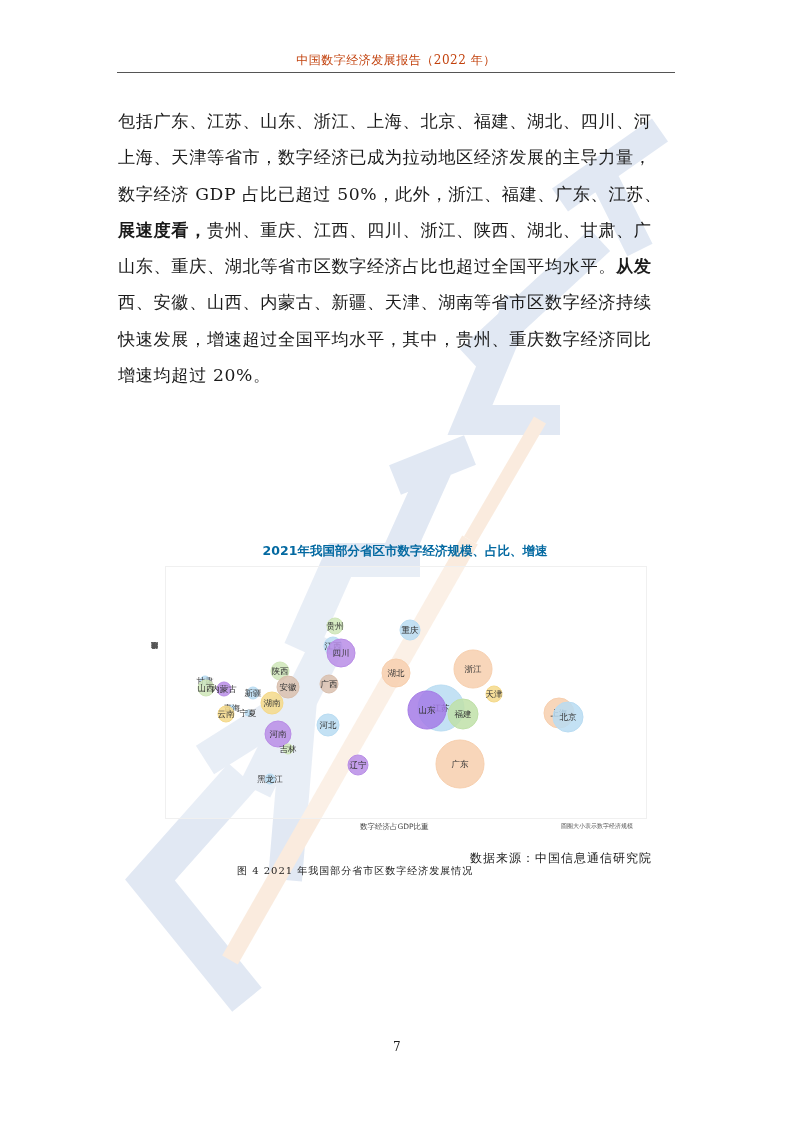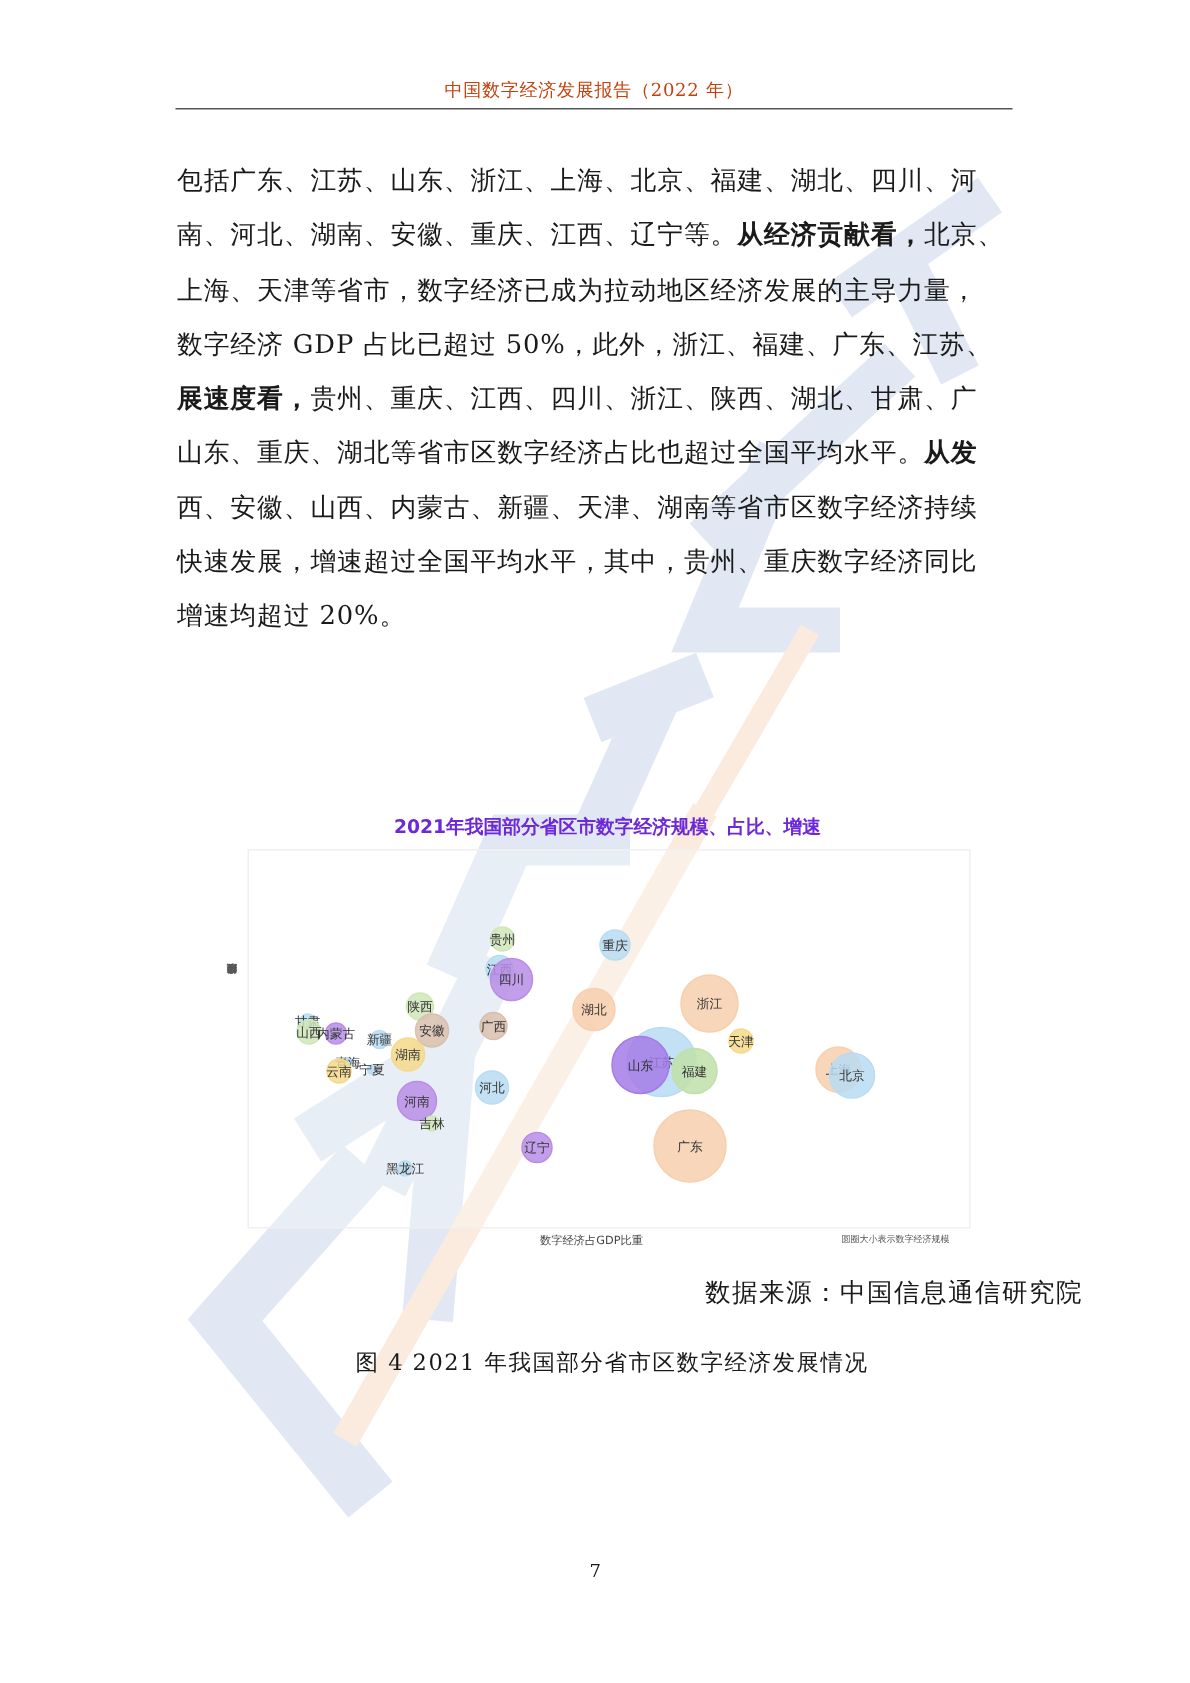--- a/index.html
+++ b/index.html
@@ -9,32 +9,32 @@
   .header { position: absolute; left: 117px; top: 52px; width: 558px; text-align: center;
             font-size: 12px; color: #c2410c; letter-spacing: 0.5px; z-index: 2; }
   .header-rule { position: absolute; left: 117px; top: 72px; width: 558px; height: 0;
                  border-top: 1.5px solid #555; z-index: 2; }
   .body-text { position: absolute; left: 118px; top: 103px; width: 560px; z-index: 2;
                font-size: 17.2px; line-height: 36.3px; letter-spacing: 0.6px; text-align: justify; }
   .body-text .line { display: block; white-space: nowrap; }
   .body-text b { font-family: "DejaVu Sans", "Liberation Sans", sans-serif; font-weight: bold; }
   .chart { position: absolute; left: 150px; top: 540px; width: 510px; height: 300px; z-index: 2; }
   .chart-title { position: absolute; left: 0; top: 3px; width: 510px; text-align: center;
-                 font-family: "DejaVu Sans", "Liberation Sans", sans-serif; font-size: 12.5px; font-weight: bold; color: #6d28d9; }
+                 font-family: "DejaVu Sans", "Liberation Sans", sans-serif; font-size: 12.5px; font-weight: bold; color: #0369a1; }
   .plot-frame { position: absolute; left: 15px; top: 26px; width: 480px; height: 251px;
                 border: 1px solid #f0f0f0; background: rgba(255,255,255,0.25); }
   .y-label { position: absolute; left: 0px; top: 115px; width: 14px; font-size: 7px; color: #555;
              font-family: "DejaVu Sans", "Liberation Sans", sans-serif; writing-mode: vertical-rl; transform: rotate(180deg); }
   .x-label { position: absolute; left: 210px; top: 282px; font-size: 7.5px; color: #444;
              font-family: "DejaVu Sans", "Liberation Sans", sans-serif; text-align: right; }
   .size-note { position: absolute; left: 411px; top: 282px; font-size: 6px; color: #555;
                font-family: "DejaVu Sans", "Liberation Sans", sans-serif; }
   .bubble-label { font-family: "DejaVu Sans", "Liberation Sans", sans-serif; font-size: 8.5px; fill: #333; }
-  .source { position: absolute; left: 470px; top: 850px; font-size: 17px; letter-spacing: 1px; z-index: 2; }
-  .caption { position: absolute; left: 237px; top: 899px; font-size: 15px; letter-spacing: 1px; z-index: 2; }
+  .source { position: absolute; left: 470px; top: 850px; font-size: 12px; letter-spacing: 1px; z-index: 2; }
+  .caption { position: absolute; left: 237px; top: 864px; font-size: 10px; letter-spacing: 1px; z-index: 2; }
   .page-num { position: absolute; left: 393px; top: 1040px; font-size: 12px; z-index: 2; }
 </style>
 </head>
 <body>
 
 <svg class="watermark" viewBox="0 0 793 1122">
   <g opacity="0.55">
 
     <path d="M235 985 L150 880 L230 790" fill="none" stroke="#c9d6ea" stroke-width="38" stroke-linecap="square"></path>
 
@@ -52,21 +52,20 @@
     <path d="M230 960 L470 540" fill="none" stroke="#f6dcc4" stroke-width="18"></path>
     <path d="M470 540 L540 420" fill="none" stroke="#f6dcc4" stroke-width="14"></path>
   </g>
 </svg>
 
 <div class="header">中国数字经济发展报告（2022 年）</div>
 <div class="header-rule"></div>
 
 <div class="body-text" id="body-text">
     <span class="line"><span>包括广东、江苏、山东、浙江、上海、北京、福建、湖北、四川、河</span></span>
-    <span class="line"><span>南、河北、湖南、安徽、重庆、江西、辽宁等。</span><b>从经济贡献看，</b><span>北京、</span></span>
     <span class="line"><span>上海、天津等省市，数字经济已成为拉动地区经济发展的主导力量，</span></span>
     <span class="line"><span>数字经济 GDP 占比已超过 50%，此外，浙江、福建、广东、江苏、</span></span>
     <span class="line"><b>展速度看，</b><span>贵州、重庆、江西、四川、浙江、陕西、湖北、甘肃、广</span></span>
     <span class="line"><span>山东、重庆、湖北等省市区数字经济占比也超过全国平均水平。</span><b>从发</b></span>
     <span class="line"><span>西、安徽、山西、内蒙古、新疆、天津、湖南等省市区数字经济持续</span></span>
     <span class="line"><span>快速发展，增速超过全国平均水平，其中，贵州、重庆数字经济同比</span></span>
     <span class="line"><span>增速均超过 20%。</span></span>
   </div>
 
 <div class="chart">

